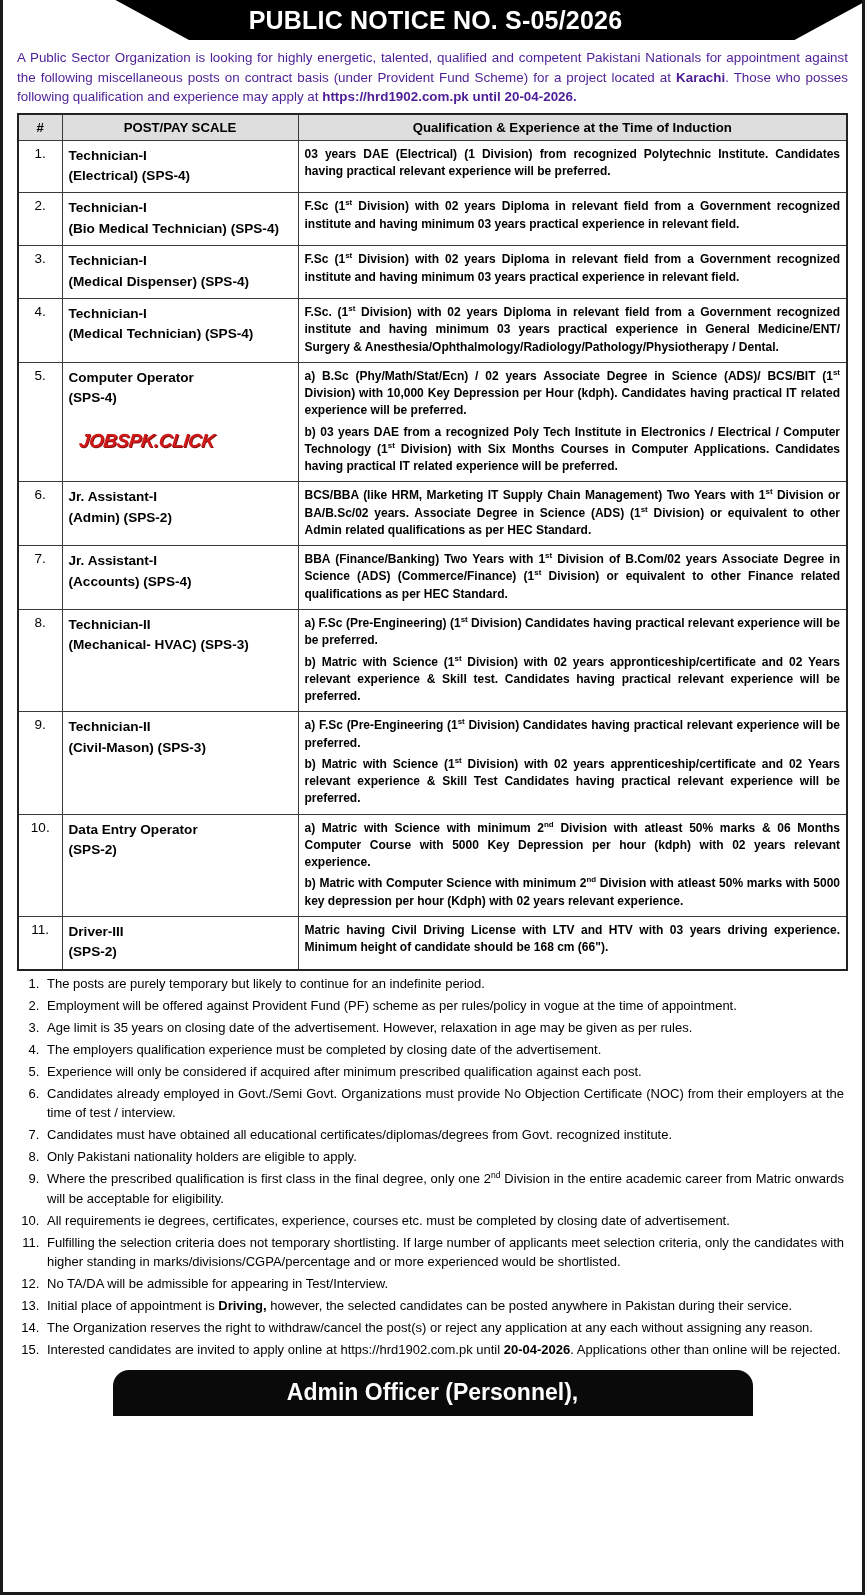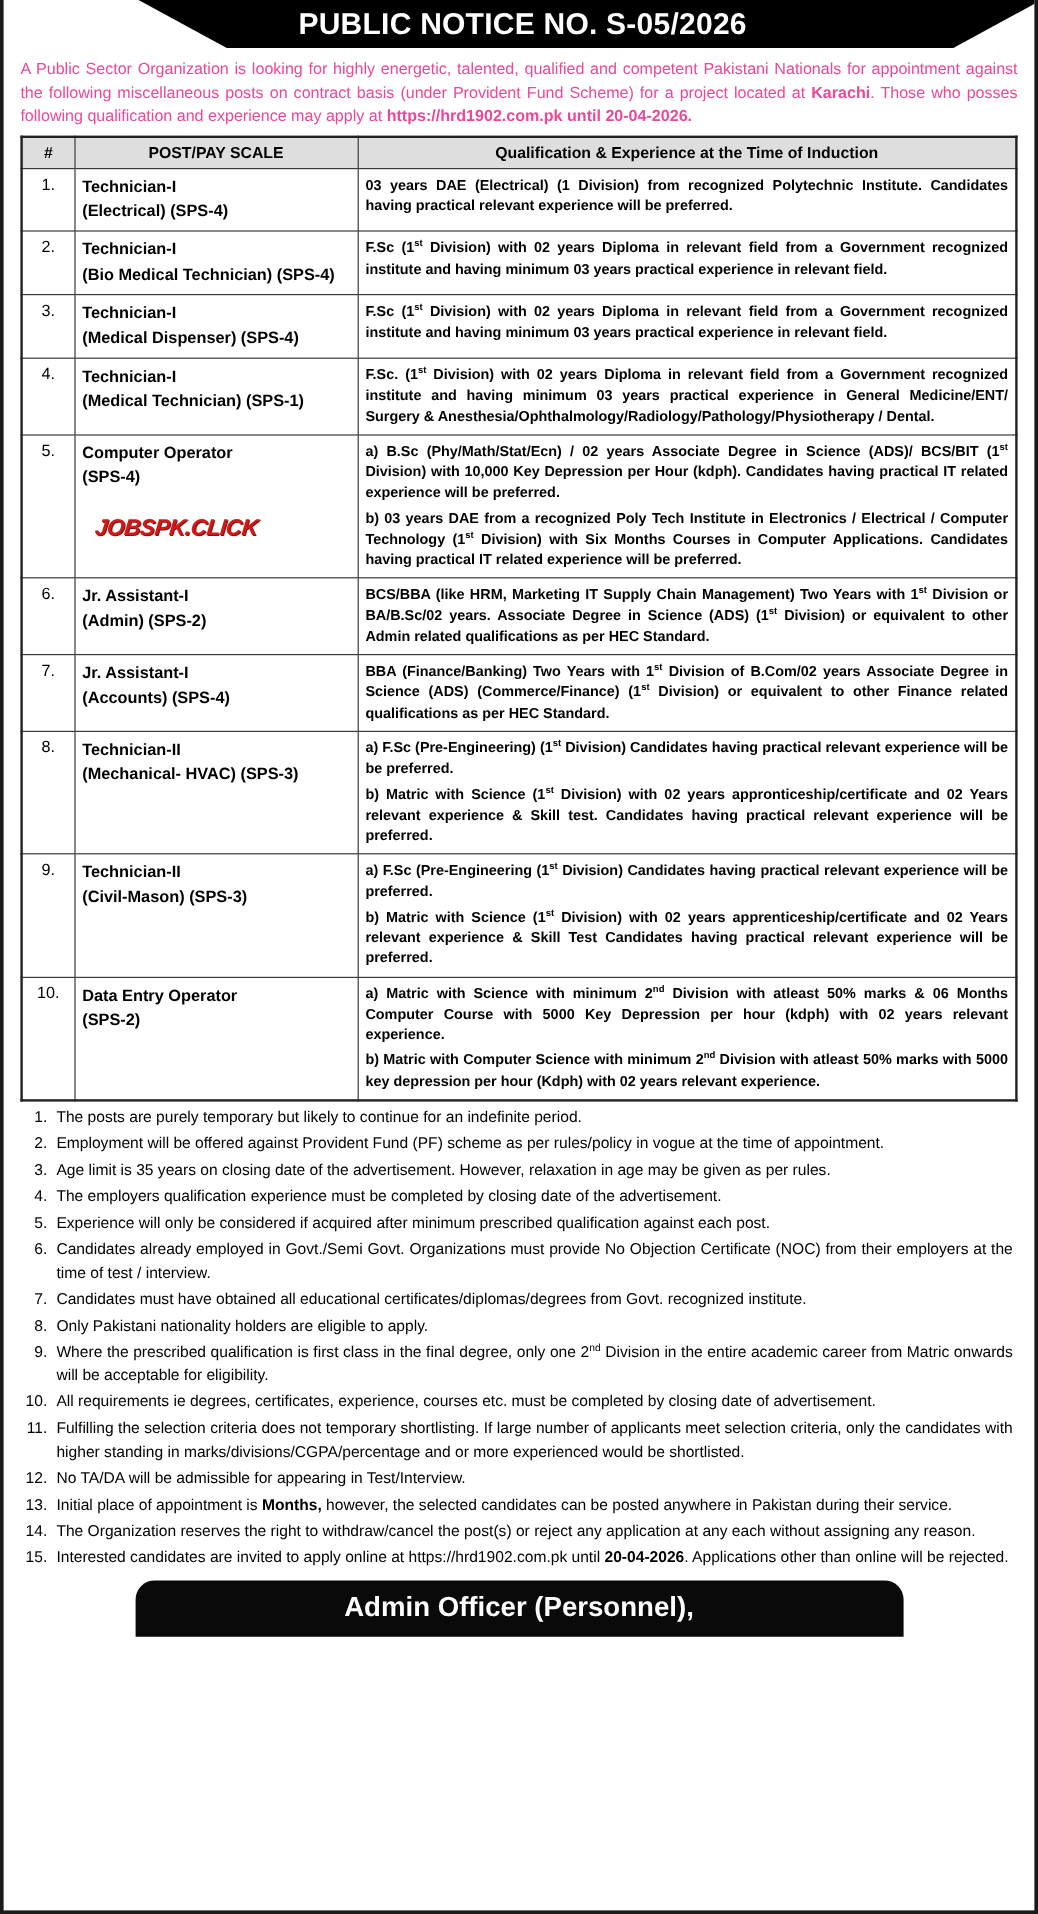--- a/index.html
+++ b/index.html
@@ -69,21 +69,21 @@
     color: #000;
     transform: scaleX(0.92);
   }
 
   
   .intro {
     margin: 8px 14px 6px 14px;
     font-size: 13.4px;
     line-height: 1.46;
     text-align: justify;
-    color: #ec4899;
+    color: #4c1d95;
   }
   .intro b { font-weight: bold; }
 
   
   table.posts {
     width: calc(100% - 28px);
     margin: 0 14px;
     border-collapse: collapse;
     border: 2px solid #222;
     table-layout: fixed;
@@ -244,21 +244,21 @@
             <div>(Medical Dispenser) (SPS-4)</div>
           </td>
           <td class="qual">
             <p>F.Sc (1<sup>st</sup> Division) with 02 years Diploma in relevant field from a Government recognized institute and having minimum 03 years practical experience in relevant field.</p>
           </td>
         </tr>
         <tr>
           <td class="num">4.</td>
           <td class="post">
             <div>Technician-I</div>
-            <div>(Medical Technician) (SPS-1)</div>
+            <div>(Medical Technician) (SPS-4)</div>
           </td>
           <td class="qual">
             <p>F.Sc. (1<sup>st</sup> Division) with 02 years Diploma in relevant field from a Government recognized institute and having minimum 03 years practical experience in General Medicine/ENT/ Surgery &amp; Anesthesia/Ophthalmology/Radiology/Pathology/Physiotherapy / Dental.</p>
           </td>
         </tr>
         <tr>
           <td class="num">5.</td>
           <td class="post">
             <div>Computer Operator</div>
             <div>(SPS-4)</div>
@@ -313,40 +313,50 @@
         </tr>
         <tr>
           <td class="num">10.</td>
           <td class="post">
             <div>Data Entry Operator</div>
             <div>(SPS-2)</div>
           </td>
           <td class="qual">
             <p>a) Matric with Science with minimum 2<sup>nd</sup> Division with atleast 50% marks &amp; 06 Months Computer Course with 5000 Key Depression per hour (kdph) with 02 years relevant experience.</p>
             <p>b) Matric with Computer Science with minimum 2<sup>nd</sup> Division with atleast 50% marks with 5000 key depression per hour (Kdph) with 02 years relevant experience.</p>
+          </td>
+        </tr>
+        <tr>
+          <td class="num">11.</td>
+          <td class="post">
+            <div>Driver-III</div>
+            <div>(SPS-2)</div>
+          </td>
+          <td class="qual">
+            <p>Matric having Civil Driving License with LTV and HTV with 03 years driving experience. Minimum height of candidate should be 168 cm (66").</p>
           </td>
         </tr>
       </tbody>
   </table>
 
   
   <ol class="instructions" id="instructions-list">
       <li>The posts are purely temporary but likely to continue for an indefinite period.</li>
       <li>Employment will be offered against Provident Fund (PF) scheme as per rules/policy in vogue at the time of appointment.</li>
       <li>Age limit is 35 years on closing date of the advertisement. However, relaxation in age may be given as per rules.</li>
       <li>The employers qualification experience must be completed by closing date of the advertisement.</li>
       <li>Experience will only be considered if acquired after minimum prescribed qualification against each post.</li>
       <li>Candidates already employed in Govt./Semi Govt. Organizations must provide No Objection Certificate (NOC) from their employers at the time of test / interview.</li>
       <li>Candidates must have obtained all educational certificates/diplomas/degrees from Govt. recognized institute.</li>
       <li>Only Pakistani nationality holders are eligible to apply.</li>
       <li>Where the prescribed qualification is first class in the final degree, only one 2<sup>nd</sup> Division in the entire academic career from Matric onwards will be acceptable for eligibility.</li>
       <li>All requirements ie degrees, certificates, experience, courses etc. must be completed by closing date of advertisement.</li>
       <li>Fulfilling the selection criteria does not temporary shortlisting. If large number of applicants meet selection criteria, only the candidates with higher standing in marks/divisions/CGPA/percentage and or more experienced would be shortlisted.</li>
       <li>No TA/DA will be admissible for appearing in Test/Interview.</li>
-      <li>Initial place of appointment is <b>Months,</b> however, the selected candidates can be posted anywhere in Pakistan during their service.</li>
+      <li>Initial place of appointment is <b>Driving,</b> however, the selected candidates can be posted anywhere in Pakistan during their service.</li>
       <li>The Organization reserves the right to withdraw/cancel the post(s) or reject any application at any each without assigning any reason.</li>
       <li>Interested candidates are invited to apply online at https://hrd1902.com.pk until <b>20-04-2026</b>. Applications other than online will be rejected.</li>
     </ol>
 
   
   <div class="footer-box">
     <div class="footer-title">Admin Officer (Personnel),</div>
 
   </div>
   

